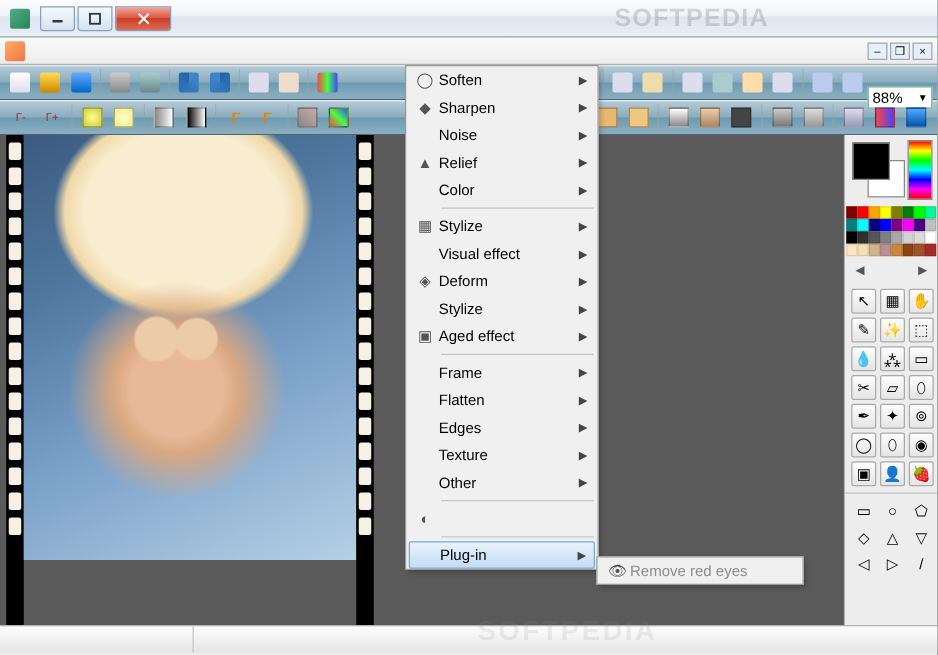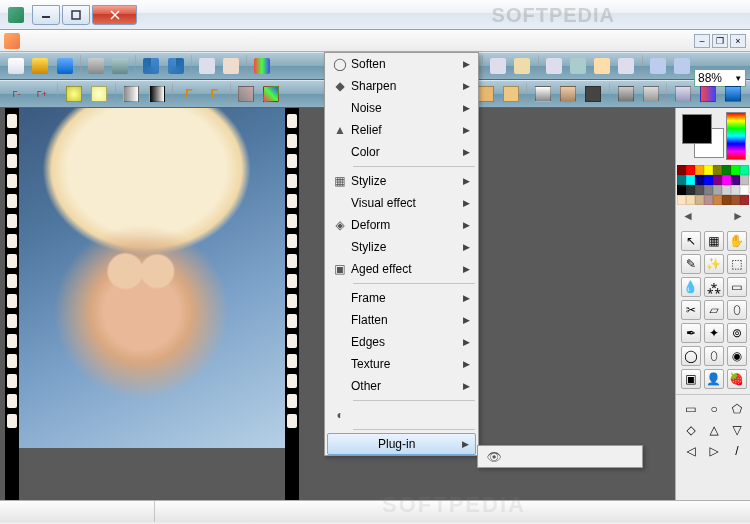--- a/index.html
+++ b/index.html
@@ -60,21 +60,21 @@
 .palette div { height:10px; border:0.5px solid rgba(0,0,0,0.1); }
 .palarrow { display:flex; justify-content:space-between; padding:3px 6px; font-size:10px; color:#555; }
 .toolgrid { display:grid; grid-template-columns:repeat(3,1fr); gap:3px; padding:5px; }
 .tool { width:20px; height:20px; border:1px solid #aaa; background:linear-gradient(#fdfdfd,#e5e5e5); border-radius:2px; display:flex; align-items:center; justify-content:center; font-size:12px; }
 .shapegrid { display:grid; grid-template-columns:repeat(3,1fr); gap:3px; padding:5px; border-top:1px solid #c5c5c5; }
 .shape { width:20px; height:18px; display:flex; align-items:center; justify-content:center; }
 
 
 .dropdown { position:absolute; left:324px; top:52px; width:155px; background:#f0f0f0; border:1px solid #9a9a9a; box-shadow:2px 2px 4px rgba(0,0,0,0.25); z-index:50; }
 .dd-item { display:flex; align-items:center; height:22px; padding:0 8px 0 4px; position:relative; }
-.dd-item.hl { background:linear-gradient(#eaf3fd,#c3ddf6); border:1px solid #7aa7d4; border-radius:2px; margin:0 2px; padding:0 6px 0 2px;gap:26px; }
+.dd-item.hl { background:linear-gradient(#eaf3fd,#c3ddf6); border:1px solid #7aa7d4; border-radius:2px; margin:0 2px; padding:0 6px 0 2px; }
 .dd-ico { width:22px; display:flex; justify-content:center; color:#555; }
 .dd-label { flex:1; }
 .dd-arrow { color:#444; font-size:9px; }
 .dd-sep { height:1px; background:#c5c5c5; margin:3px 3px 3px 28px; }
 
 
 .submenu { position:absolute; left:477px; top:445px; width:166px; height:23px; background:#f0f0f0; border:1px solid #9a9a9a; box-shadow:2px 2px 4px rgba(0,0,0,0.25); z-index:51; display:flex; align-items:center; padding:0 6px; }
 .submenu .dd-ico { width:20px; }
 .submenu .dd-label { color:#8c8c8c; }
 
@@ -478,19 +478,20 @@
     <div class="dd-sep"></div>
     <div class="dd-item hl">
       <div class="dd-ico"></div>
       <div class="dd-label">Plug-in</div>
       <div class="dd-arrow">▶</div>
     </div>
   </div>
 
 <div class="submenu">
   <div class="dd-ico">👁</div>
+  <div class="dd-label">Remove red eyes</div>
 </div>
 
 <div class="wm2">SOFTPEDIA</div>
 
 <div class="statusbar">
   <div class="cell"></div>
 </div>
 
 </body></html>

